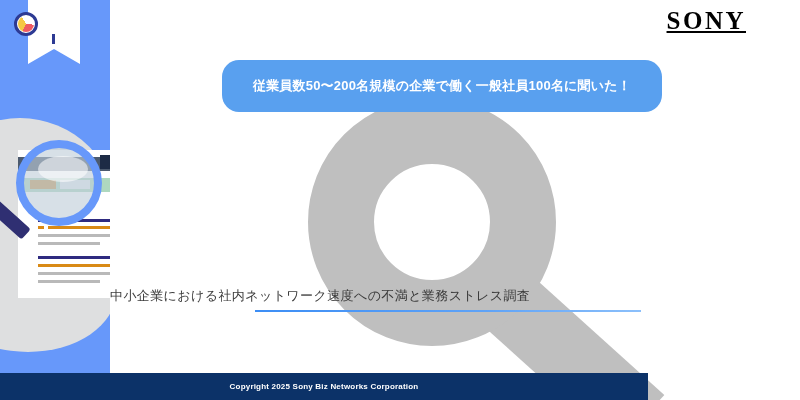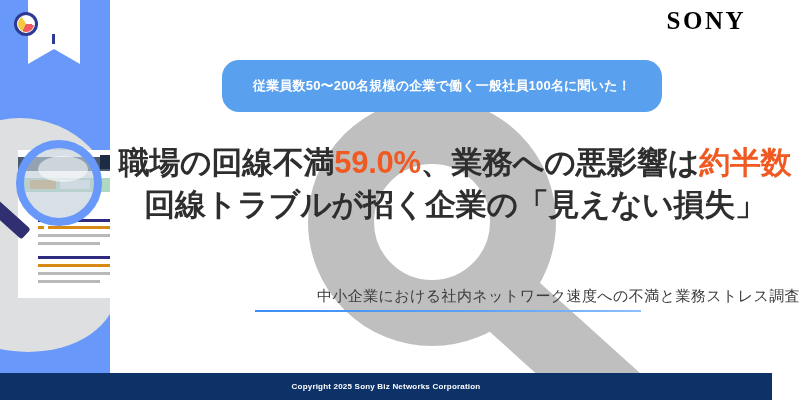--- a/index.html
+++ b/index.html
@@ -183,20 +183,21 @@
   .sony-logo {
     position: absolute;
     right: 54px;
     top: 8px;
     font-family: "Liberation Serif", "DejaVu Serif", serif;
     font-weight: bold;
     font-size: 25px;
     letter-spacing: 2.5px;
     color: #000000;
     line-height: 1;
+    text-decoration: underline;
   }
 
   
   .pill {
     position: absolute;
     left: 222px;
     top: 60px;
     width: 440px;
     height: 52px;
     border-radius: 17px;
@@ -228,41 +229,41 @@
     white-space: nowrap;
   }
   .hl-accent { color: #f05a22; }
 
   
   .subtitle {
     position: absolute;
     left: 110px;
     top: 287px;
     width: 690px;
-    text-align: right;
-    font-size: 15px;
+    text-align: left;
+    font-size: 13px;
     color: #3c3c3c;
     letter-spacing: 0.4px;
     white-space: nowrap;
   }
   .sub-rule {
     position: absolute;
     left: 255px;
     top: 310px;
     width: 386px;
     height: 2px;
     background: linear-gradient(to right, #3d8ef5 0%, #5fa3f7 60%, #8cc0fb 100%);
   }
 
   
   .footer {
     position: absolute;
     left: 0;
     bottom: 0;
-    width: 772px;
+    width: 648px;
     height: 27px;
     background: #0c3268;
     display: flex;
     align-items: center;
     justify-content: center;
   }
   .footer-text {
     color: #ffffff;
     font-size: 8px;
     font-weight: bold;
@@ -308,24 +309,20 @@
 
   <div class="wm-handle"></div>
   <div class="wm-ring"></div>
 
   <div class="sony-logo">SONY</div>
 
   <div class="pill">
     <span class="pill-text">従業員数50〜200名規模の企業で働く一般社員100名に聞いた！</span>
   </div>
 
-  <div class="headline">
-    <div><span>職場の回線不満</span><span class="hl-accent">59.0%</span><span>、業務への悪影響は</span><span class="hl-accent">約半数</span></div>
-    <div>回線トラブルが招く企業の「見えない損失」</div>
-  </div>
 
   <div class="subtitle">中小企業における社内ネットワーク速度への不満と業務ストレス調査</div>
   <div class="sub-rule"></div>
 
   <div class="footer">
     <span class="footer-text">Copyright 2025 Sony Biz Networks Corporation</span>
   </div>
 
 </div>
 

